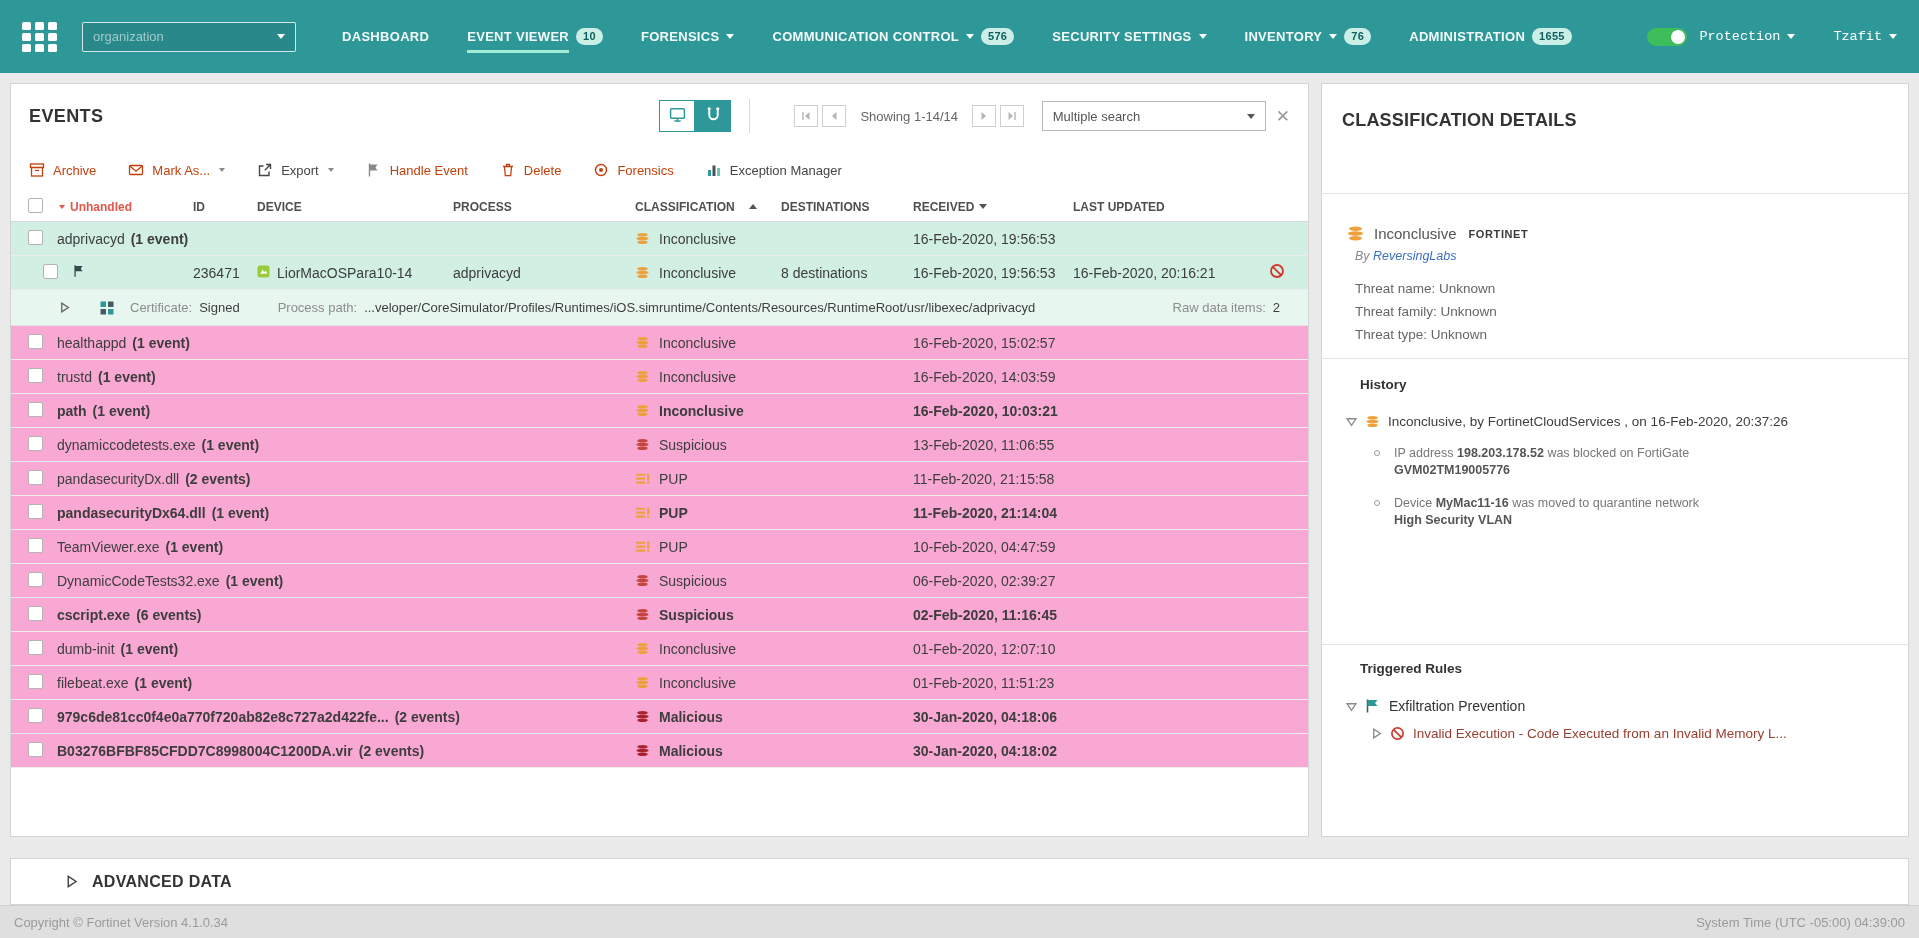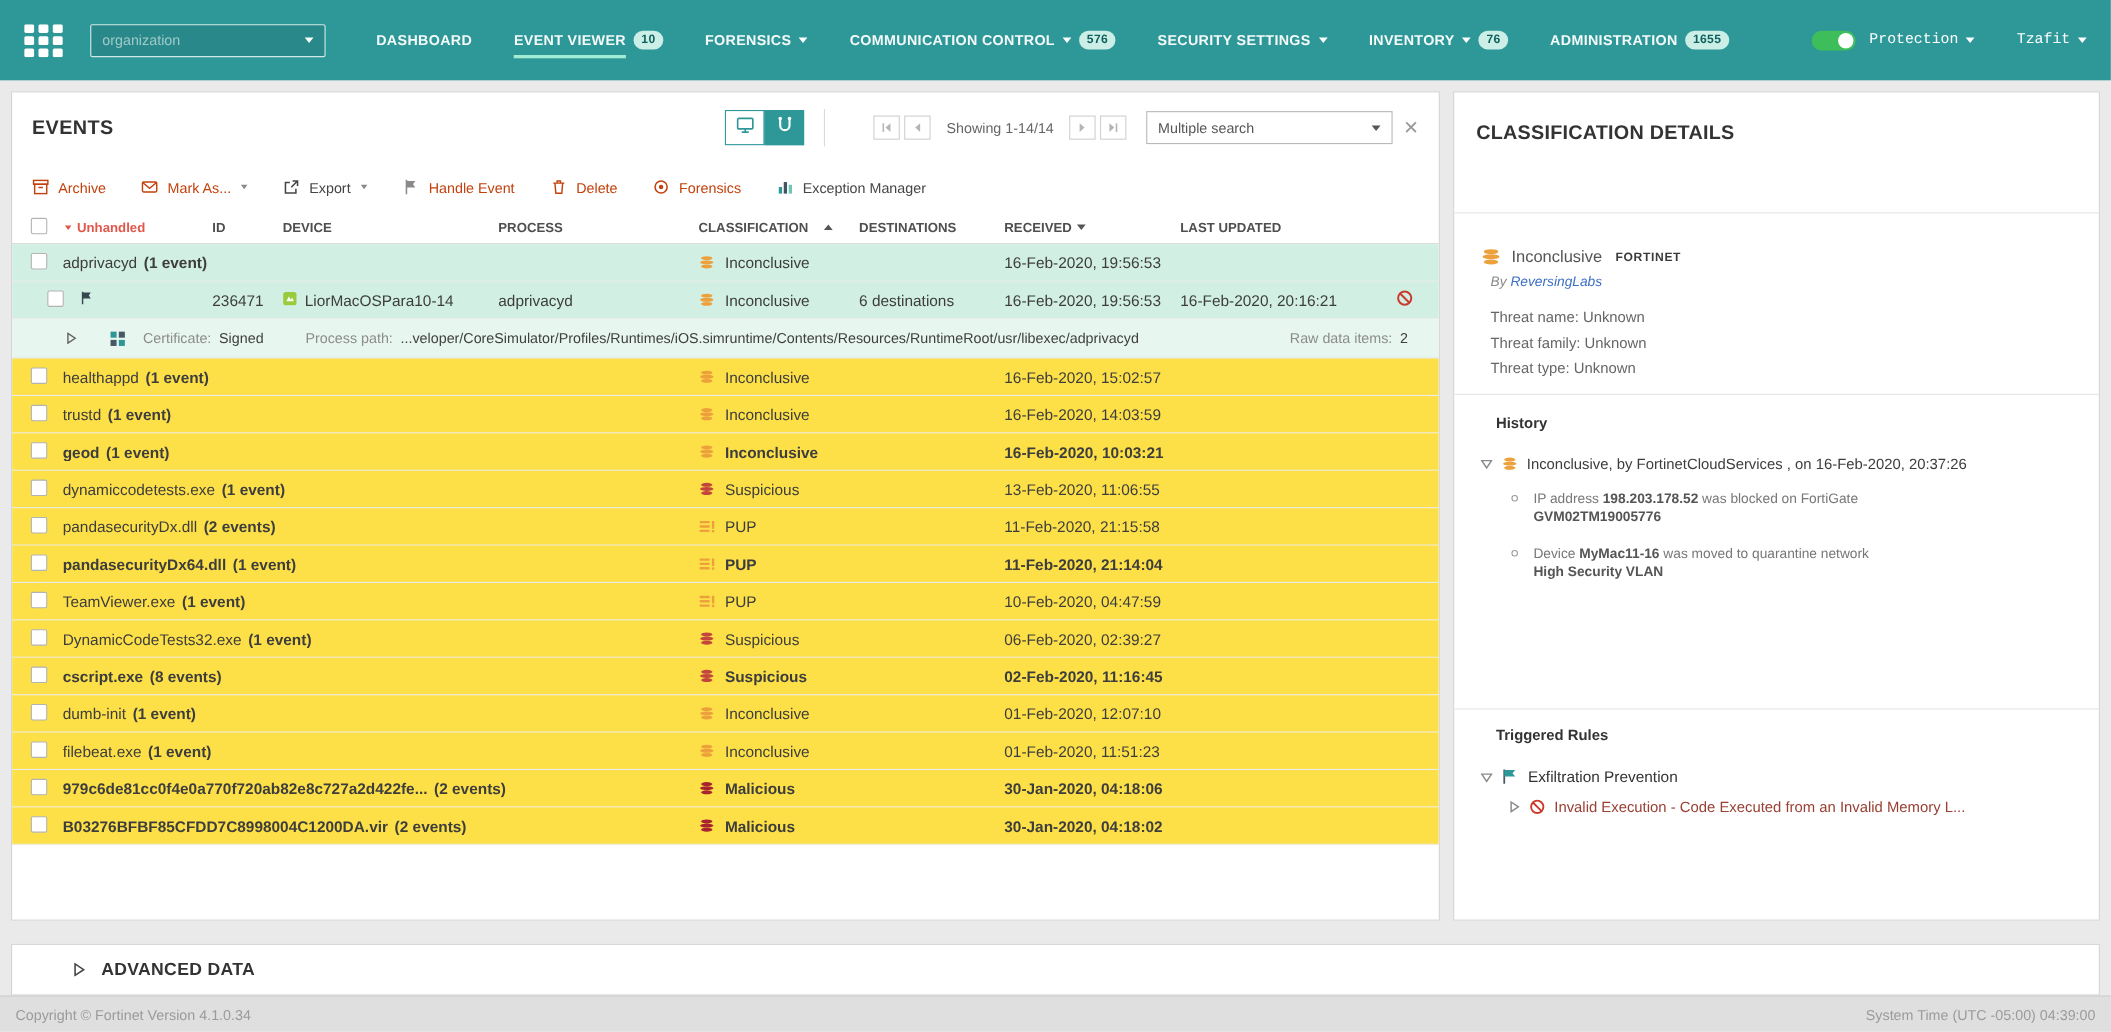--- a/index.html
+++ b/index.html
@@ -70,21 +70,21 @@
   .sort-down { width:0; height:0; border-left:4px solid transparent; border-right:4px solid transparent; border-top:5px solid #555; margin-left:5px; }
   .c-id { padding-left:0; }
   .c-device { padding-left:14px; display:flex; align-items:center; gap:7px; }
   .c-process { padding-left:12px; }
   .c-class { padding-left:10px; display:flex; align-items:center; gap:9px; }
   .c-dest { padding-left:10px; }
   .c-received { padding-left:12px; }
   .c-updated { padding-left:12px; }
   .c-status { justify-self:center; }
 
-  .ev-row { height:34px; border-bottom:1px solid #ececec; font-size:14px; color:#3d3d3d; cursor:pointer; background:#fde047; }
+  .ev-row { height:34px; border-bottom:1px solid #ececec; font-size:14px; color:#3d3d3d; cursor:pointer; background:#f9a8d4; }
   .ev-row.selected { background:#D2EFE3; }
   .name-cell { grid-column:2/6; display:flex; align-items:center; gap:6px; padding-left:2px; white-space:nowrap; overflow:hidden; }
   .count { font-weight:700; }
   .ev-row.bold .row-name, .ev-row.bold .count, .ev-row.bold .cls-label, .ev-row.bold .c-received { font-weight:700; }
   .cls-icon { display:inline-flex; }
   .cls-icon svg { display:block; }
   .ic-inconclusive { color:#EDA13C; }
   .ic-suspicious { color:#C4453B; }
   .ic-malicious { color:#A8232E; }
   .ic-pup { color:#EDA13C; }
@@ -398,21 +398,21 @@
       <div class="c-class">
         <span class="cls-icon ic-inconclusive">
             <svg width="15" height="15" viewBox="0 0 16 16" fill="currentColor">
               <ellipse cx="8" cy="4" rx="5.5" ry="1.9"></ellipse>
               <ellipse cx="8" cy="8" rx="6.5" ry="1.9"></ellipse>
               <ellipse cx="8" cy="12" rx="5.5" ry="1.9"></ellipse>
             </svg>
           </span>
         <span class="cls-label">Inconclusive</span>
       </div>
-      <div class="c-dest">6 destinations</div>
+      <div class="c-dest">8 destinations</div>
       <div class="c-received">16-Feb-2020, 19:56:53</div>
       <div class="c-updated">16-Feb-2020, 20:16:21</div>
       <div class="c-status">
         <span class="blocked-icon">
             <svg width="16" height="16" viewBox="0 0 16 16">
               <circle cx="8" cy="8" r="6" fill="none" stroke="currentColor" stroke-width="1.8"></circle>
               <path d="M3.8 3.8l8.4 8.4" stroke="currentColor" stroke-width="1.8"></path>
             </svg>
           </span>
       </div>
@@ -483,21 +483,21 @@
         </div>
         <div></div>
         <div class="c-received">16-Feb-2020, 14:03:59</div>
         <div></div>
           <div></div>
       </div>
 
       <div class="grid ev-row bold">
         <div><span class="cb"></span></div>
         <div class="name-cell">
-          <span class="row-name">geod</span>
+          <span class="row-name">path</span>
           <span class="count">(1 event)</span>
         </div>
         <div class="c-class">
           <span class="cls-icon ic-inconclusive">
             <svg class="stack-shape" width="15" height="15" viewBox="0 0 16 16" fill="currentColor">
                 <ellipse cx="8" cy="4" rx="5.5" ry="1.9"></ellipse>
                 <ellipse cx="8" cy="8" rx="6.5" ry="1.9"></ellipse>
                 <ellipse cx="8" cy="12" rx="5.5" ry="1.9"></ellipse>
               </svg>
 
@@ -628,21 +628,21 @@
         <div></div>
         <div class="c-received">06-Feb-2020, 02:39:27</div>
         <div></div>
           <div></div>
       </div>
 
       <div class="grid ev-row bold">
         <div><span class="cb"></span></div>
         <div class="name-cell">
           <span class="row-name">cscript.exe</span>
-          <span class="count">(8 events)</span>
+          <span class="count">(6 events)</span>
         </div>
         <div class="c-class">
           <span class="cls-icon ic-suspicious">
             <svg class="stack-shape" width="15" height="15" viewBox="0 0 16 16" fill="currentColor">
                 <ellipse cx="8" cy="4" rx="5.5" ry="1.9"></ellipse>
                 <ellipse cx="8" cy="8" rx="6.5" ry="1.9"></ellipse>
                 <ellipse cx="8" cy="12" rx="5.5" ry="1.9"></ellipse>
               </svg>
 
           </span>

